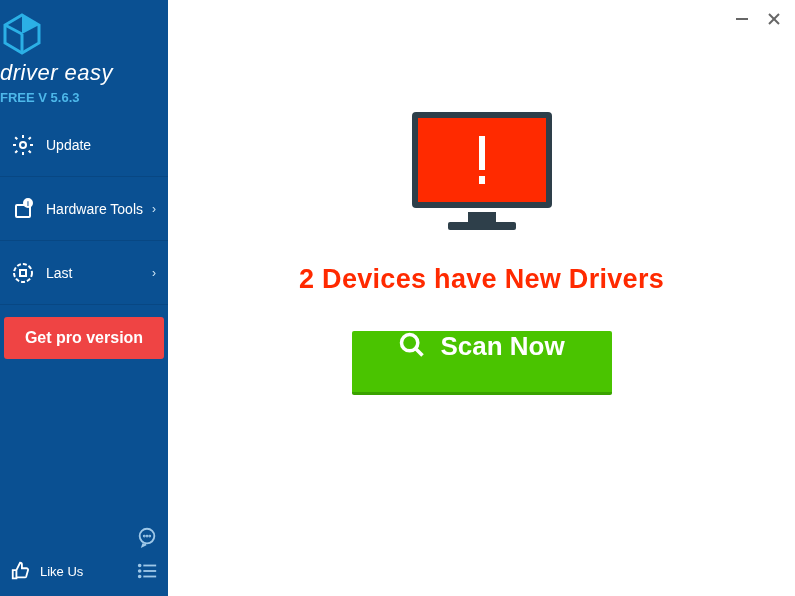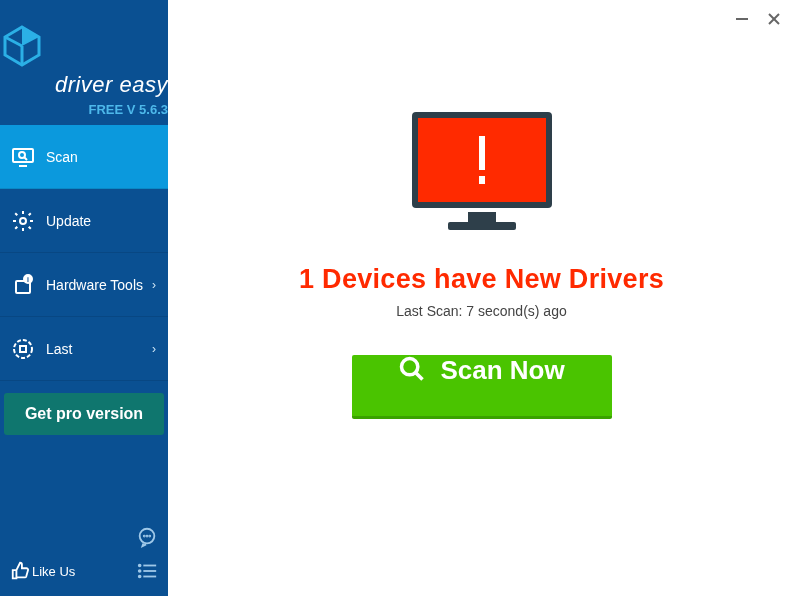--- a/index.html
+++ b/index.html
@@ -1,30 +1,30 @@
 <!DOCTYPE html>
 <html><head>
 <meta charset="utf-8">
 <style>
 *{margin:0;padding:0;box-sizing:border-box;font-family:Arial,sans-serif}
 body{width:795px;height:596px;display:flex;overflow:hidden}
 .sidebar{width:168px;height:100%;background:#0a5092;display:flex;flex-direction:column;color:#fff}
-.logo-area{padding:24px 0 8px;text-align:right}
+.logo-area{padding:12px 0 8px;text-align:left}
 .brand{font-style:italic;font-size:22px;margin-top:4px;letter-spacing:0.5px}
 .version{color:#4db8ea;font-size:13px;font-weight:bold;margin-top:4px}
 .nav{display:flex;flex-direction:column}
 .nav-item{display:flex;align-items:center;height:64px;padding:0 10px;cursor:pointer;position:relative;border-bottom:1px solid rgba(0,0,0,0.1)}
 .nav-item.active{background:#0b99dd}
 .nav-item .nav-icon{width:26px;height:26px;display:flex;align-items:center;justify-content:center;margin-right:10px}
 .nav-item .nav-label{font-size:14px}
 .nav-item .chev{position:absolute;right:12px;color:#cfe6f6;font-size:12px}
-.pro-btn{margin:12px 4px;background:#0f766e;color:#fff;text-align:center;font-weight:bold;font-size:16px;padding:12px 4px;border-radius:3px;cursor:pointer}
+.pro-btn{margin:12px 4px;background:#ef4444;color:#fff;text-align:center;font-weight:bold;font-size:16px;padding:12px 4px;border-radius:3px;cursor:pointer}
 .sidebar-spacer{flex:1}
 .sidebar-bottom{padding:8px 10px 14px;display:flex;align-items:flex-end;justify-content:space-between}
-.like-wrap{display:flex;align-items:center;cursor:pointer}
+.like-wrap{display:flex;align-items:center;gap:8px;cursor:pointer}
 .like-label{font-size:13px}
 .right-icons{display:flex;flex-direction:column;gap:12px;align-items:center}
 .main{flex:1;background:#fff;position:relative;display:flex;flex-direction:column;align-items:center}
 .win-ctrls{position:absolute;top:10px;right:12px;display:flex;gap:14px;color:#666}
 .win-btn{cursor:pointer;width:18px;height:18px;display:flex;align-items:center;justify-content:center}
 .monitor-wrap{margin-top:108px}
 .headline{color:#ff2a00;font-weight:800;font-size:27px;margin-top:28px;letter-spacing:0.3px}
 .subline{color:#444;font-size:14px;margin-top:8px}
 .scan-btn{margin-top:36px;background:#4ac400;color:#fff;border:none;border-bottom:3px solid #3aa200;width:260px;height:64px;display:flex;align-items:flex-start;justify-content:center;gap:14px;font-size:26px;font-weight:800;cursor:pointer;border-radius:2px}
 svg{display:block}
@@ -40,31 +40,20 @@
           <polygon points="22,3 39,13 22,22 22,3" fill="#2bb0e6"></polygon>
           <line x1="22" y1="22" x2="22" y2="41" stroke="#2bb0e6" stroke-width="3"></line>
           <line x1="22" y1="22" x2="5" y2="13" stroke="#2bb0e6" stroke-width="3"></line>
         </svg>
     </div>
     <div class="brand">driver easy</div>
     <div class="version">FREE V 5.6.3</div>
   </div>
 
   <div class="nav">
-    <div class="nav-item active">
-      <span class="nav-icon">
-        <svg width="24" height="24" viewBox="0 0 24 24" fill="none" stroke="#fff" stroke-width="2">
-            <rect x="2" y="4" width="20" height="13" rx="1"></rect>
-            <line x1="8" y1="21" x2="16" y2="21"></line>
-            <circle cx="11" cy="10" r="3"></circle>
-            <line x1="13" y1="12" x2="16" y2="15"></line>
-          </svg>
-      </span>
-      <span class="nav-label">Scan</span>
-    </div>
     <div class="nav-item">
       <span class="nav-icon">
         <svg width="24" height="24" viewBox="0 0 24 24" fill="none" stroke="#fff" stroke-width="2">
             <circle cx="12" cy="12" r="3"></circle>
             <path d="M12 2v3M12 19v3M4.2 4.2l2.1 2.1M17.7 17.7l2.1 2.1M2 12h3M19 12h3M4.2 19.8l2.1-2.1M17.7 6.3l2.1-2.1"></path>
           </svg>
       </span>
       <span class="nav-label">Update</span>
     </div>
     <div class="nav-item">
@@ -146,22 +135,21 @@
     <svg width="148" height="128" viewBox="0 0 148 128">
       <rect x="4" y="4" width="140" height="96" rx="4" fill="#2e3f4a"></rect>
       <rect x="10" y="10" width="128" height="84" fill="#ff2a00"></rect>
       <rect x="60" y="104" width="28" height="10" fill="#2e3f4a"></rect>
       <rect x="40" y="114" width="68" height="8" rx="2" fill="#2e3f4a"></rect>
       <rect x="71" y="28" width="6" height="34" fill="#fff"></rect>
       <rect x="71" y="68" width="6" height="8" fill="#fff"></rect>
     </svg>
   </div>
 
-  <div class="headline">1 Devices have New Drivers</div>
-  <div class="subline">Last Scan: 7 second(s) ago</div>
+  <div class="headline">2 Devices have New Drivers</div>
 
   <button class="scan-btn">
     <span>
       <svg width="28" height="28" viewBox="0 0 24 24" fill="none" stroke="#fff" stroke-width="3">
           <circle cx="10" cy="10" r="7"></circle>
           <line x1="15" y1="15" x2="21" y2="21"></line>
         </svg>
     </span>
     <span>Scan Now</span>
   </button>

